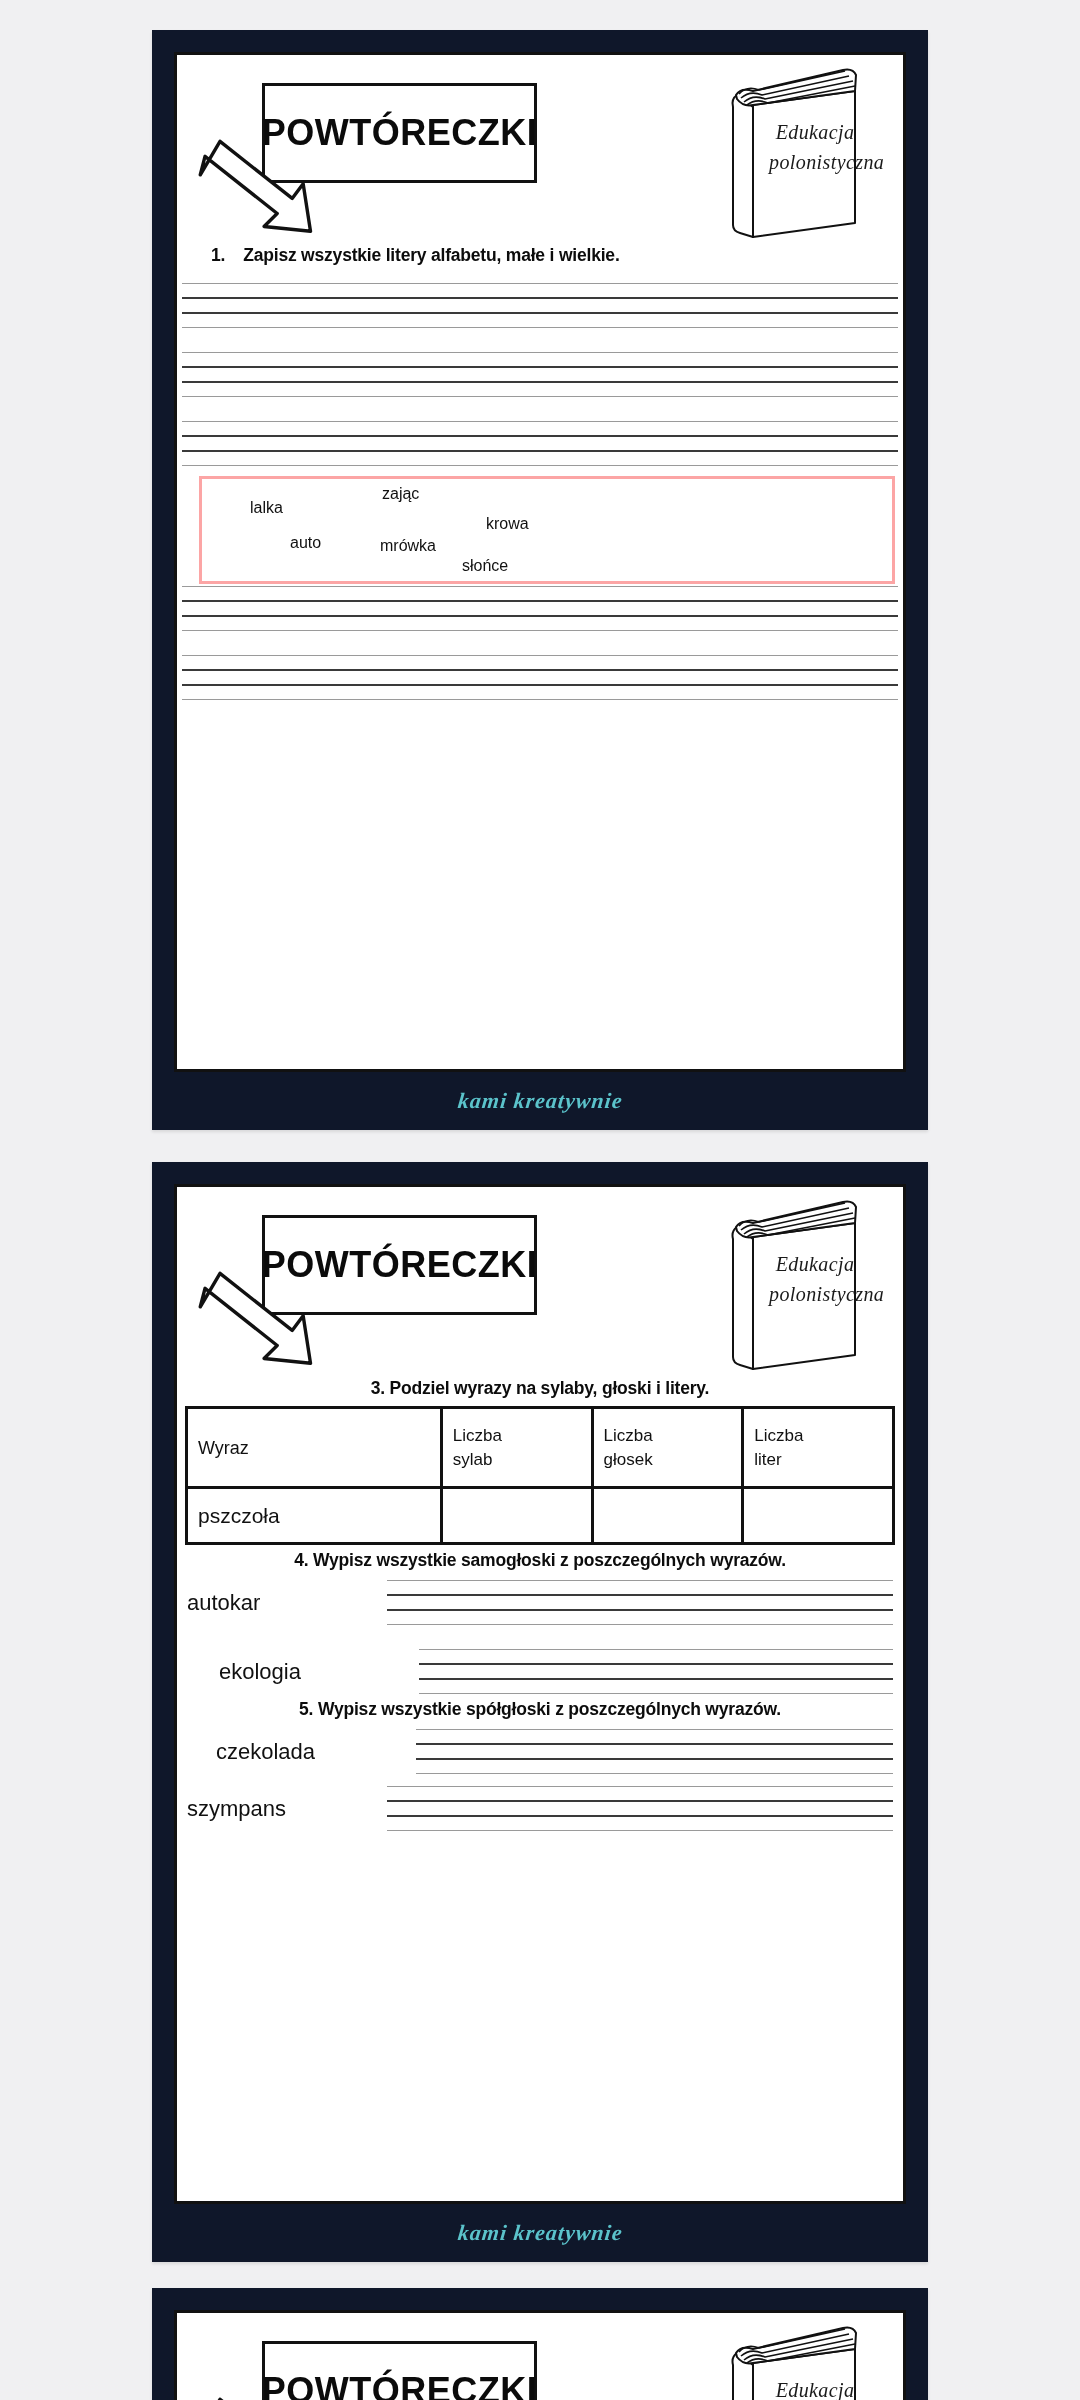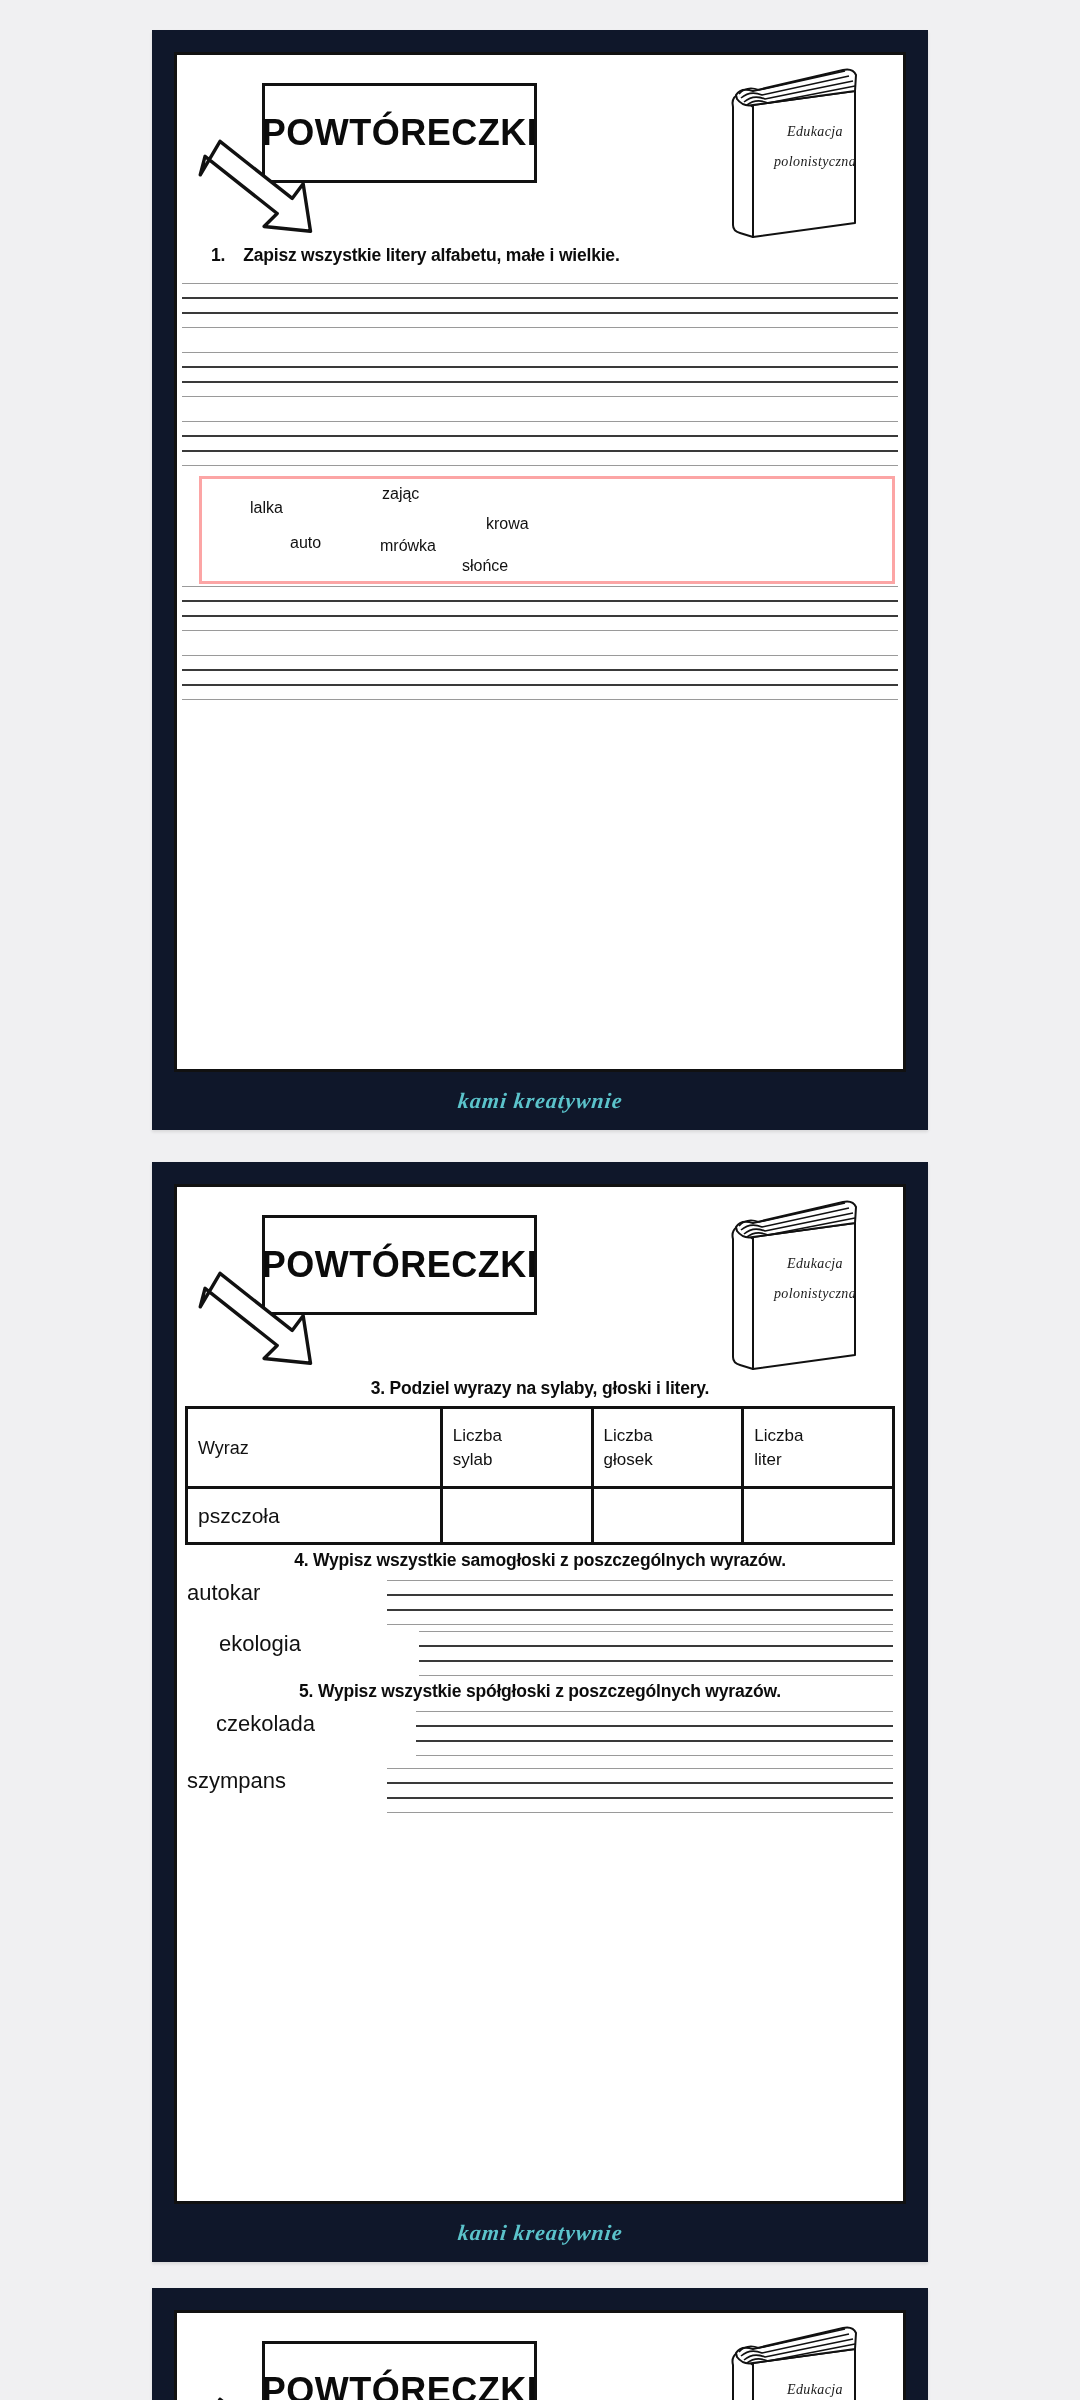--- a/index.html
+++ b/index.html
@@ -63,21 +63,21 @@
     right: 35px; top: 10px;
     width: 145px; height: 175px;
     z-index: 2;
   }
   .book-label {
     position: absolute;
     left: 46px; top: 52px;
     width: 92px;
     text-align: center;
     font-family: "Liberation Serif", serif;
-    font-size: 14px;
+    font-size: 20px;
     font-style: italic;
     color: #1a1a1a;
     line-height: 30px;
     letter-spacing: 0.4px;
   }
 
   
   .ex-head {
     font-size: 17.5px;
     font-weight: bold;
@@ -143,21 +143,21 @@
     font-family: "Liberation Sans", sans-serif;
     font-size: 21px;
     color: #111;
     vertical-align: middle;
   }
   table.syl td.hd { height: 80px; font-size: 17px; line-height: 24px; }
   table.syl td.hd.big { font-size: 18px; }
   .c1 { width: 36%; } .c2, .c3, .c4 { width: 21.3%; }
 
   
-  .wl-row { display: flex; align-items: flex-start; padding: 0 10px; }
+  .wl-row { display: flex; align-items: center; padding: 0 10px; }
   .wl-word {
     width: 200px;
     font-size: 22px;
     color: #111;
     font-family: "Liberation Sans", sans-serif;
   }
   .wl-lines { flex: 1; }
   .wl-lines .rline { margin-bottom: 0; }
 
   .gap-line { height: 14px; }
@@ -349,21 +349,21 @@
           <div class="rline thin"></div>
             <div class="rspace"></div>
           <div class="rline thick"></div>
             <div class="rspace"></div>
           <div class="rline thick"></div>
             <div class="rspace"></div>
           <div class="rline thin"></div>
         </div>
       </div>
 
-      <div class="wl-row" style="margin-top:6px;padding-left:42px;">
+      <div class="wl-row" style="margin-top:24px;padding-left:42px;">
         <div class="wl-word">ekologia</div>
         <div class="wl-lines">
           <div class="rline thin"></div>
             <div class="rspace"></div>
           <div class="rline thick"></div>
             <div class="rspace"></div>
           <div class="rline thick"></div>
             <div class="rspace"></div>
           <div class="rline thin"></div>
         </div>

